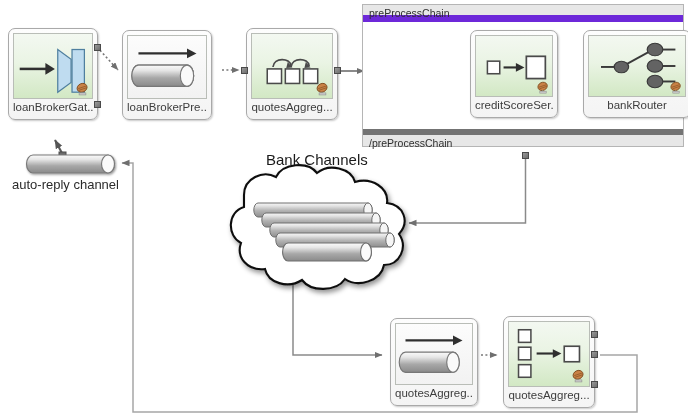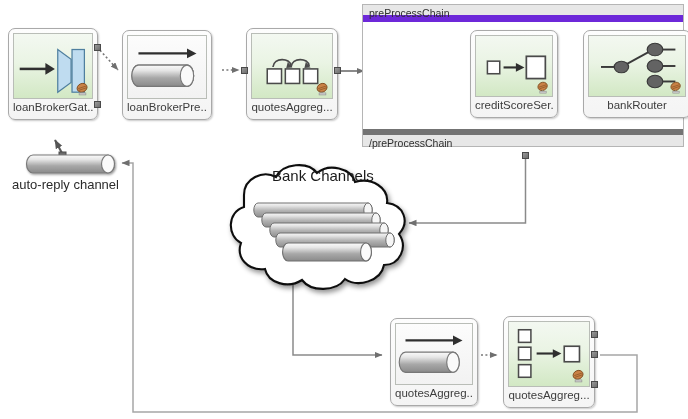--- a/index.html
+++ b/index.html
@@ -356,17 +356,17 @@
         <rect x="6" y="14" width="8" height="2.4" fill="#cfcfcf" stroke="#8d8d8d" stroke-width="0.7"></rect>
         <line x1="9.5" y1="12.6" x2="9.5" y2="14" stroke="#8d8d8d" stroke-width="1"></line>
       </svg>
     </div>
     <div class="node-label">quotesAggreg...</div>
   </div>
   <div class="port" style="left:591px; top:331px;"></div>
   <div class="port" style="left:591px; top:351px;"></div>
   <div class="port" style="left:591px; top:381px;"></div>
 
-  <div class="cloud-label" style="left:266px; top:167px;margin-left:6px;">Bank Channels</div>
+  <div class="cloud-label" style="left:266px; top:151px;">Bank Channels</div>
 
   <div class="pipe-label" style="left:12px; top:177px;">auto-reply channel</div>
 
 </div>
 
 </body></html>

